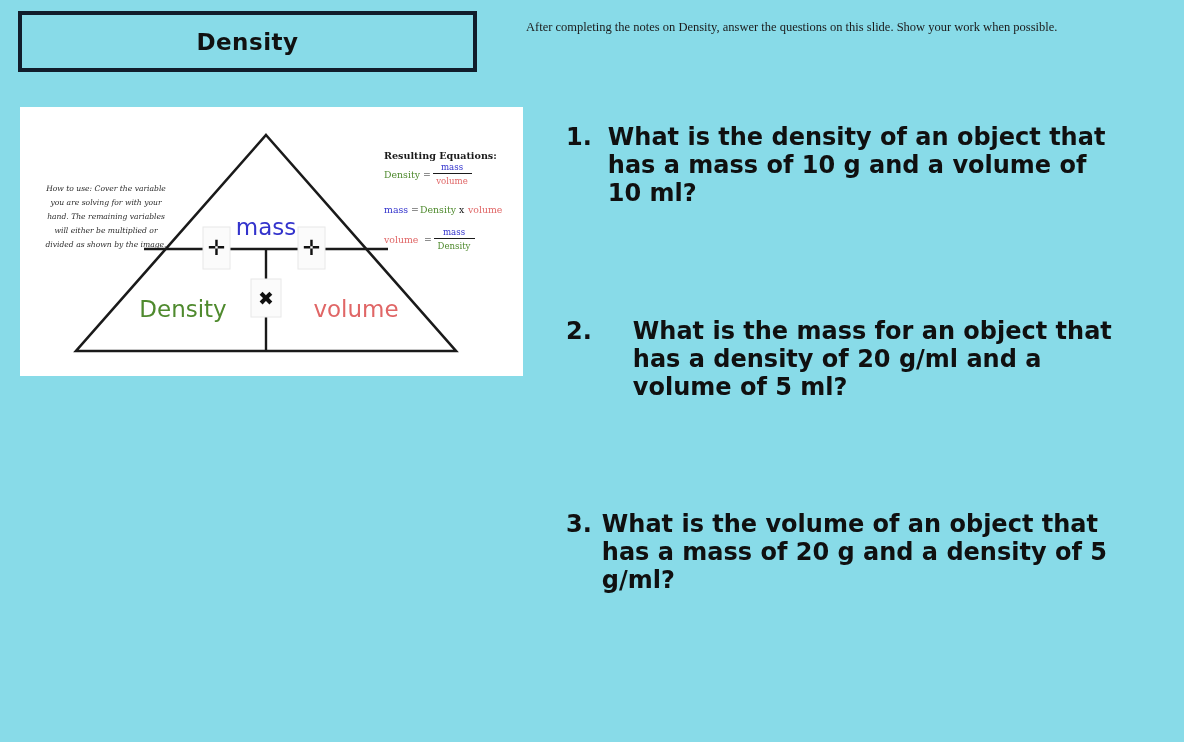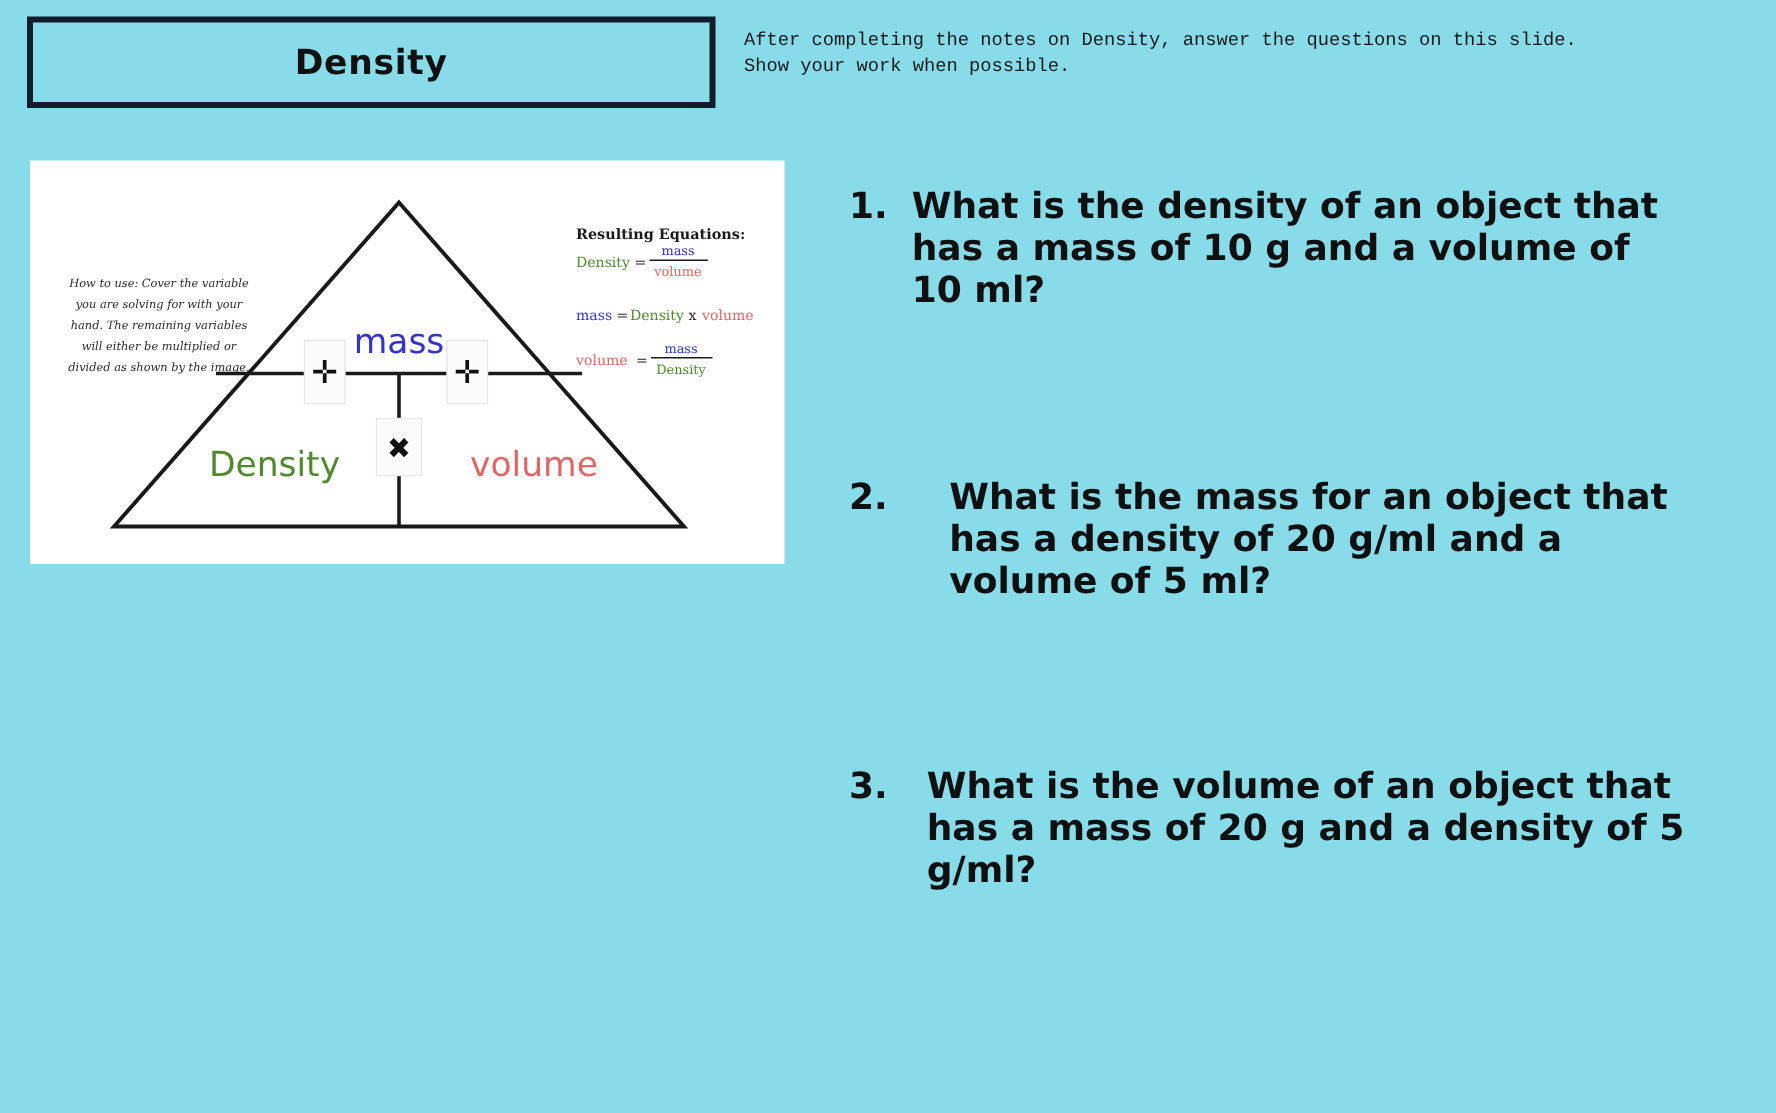--- a/index.html
+++ b/index.html
@@ -32,24 +32,24 @@
     font-family: "DejaVu Sans", sans-serif;
     font-size: 23px;
     font-weight: bold;
     color: #111111;
     letter-spacing: 0.5px;
   }
 
   
   #instructions {
     position: absolute;
-    left: 496px;
+    left: 526px;
     top: 19px;
     width: 560px;
-    font-family: Liberation Mono, monospace;
+    font-family: Liberation Serif, serif;
     font-size: 12.5px;
     line-height: 1.35;
     color: #1a1a1a;
   }
 
   
   #diagram-panel {
     position: absolute;
     left: 20px;
     top: 107px;
@@ -171,17 +171,17 @@
 <div class="question" id="question-2">
   <span class="q-num">2.</span>
   <span class="q-body" style="margin-left:41px;">
     <span>What is the mass for an object that has a</span>
     <span>density of 20 g/ml and a volume of 5 ml?</span>
   </span>
 </div>
 
 <div class="question" id="question-3">
   <span class="q-num">3.</span>
-  <span class="q-body" style="margin-left:26px;">
+  <span class="q-body" style="margin-left:10px;">
     <span>What is the volume of an object that has</span>
     <span>a mass of 20 g and a density of 5 g/ml?</span>
   </span>
 </div>
 
 </body></html>

